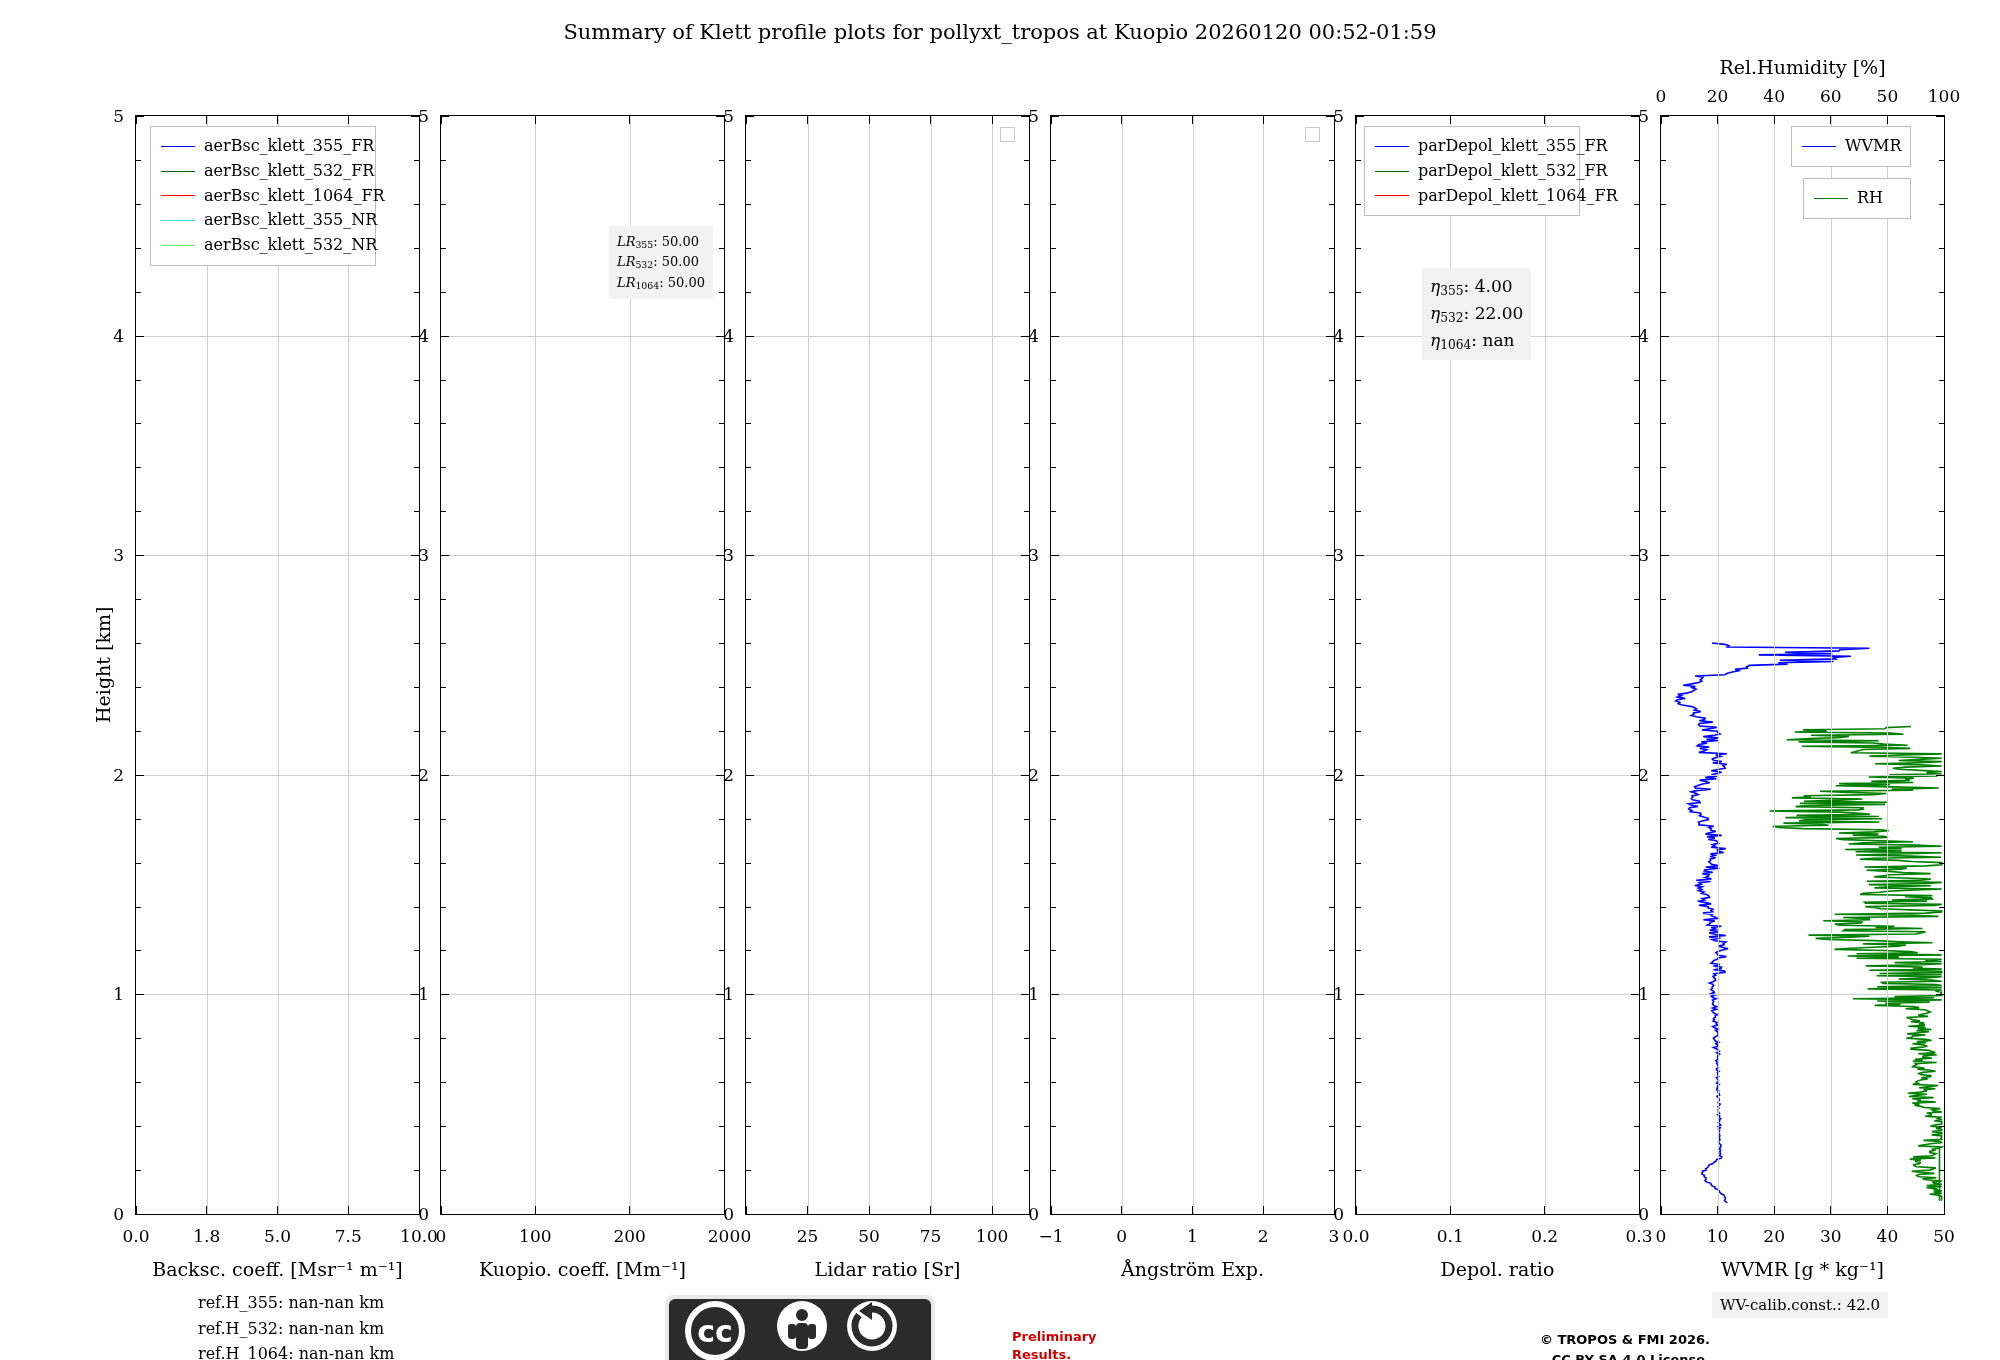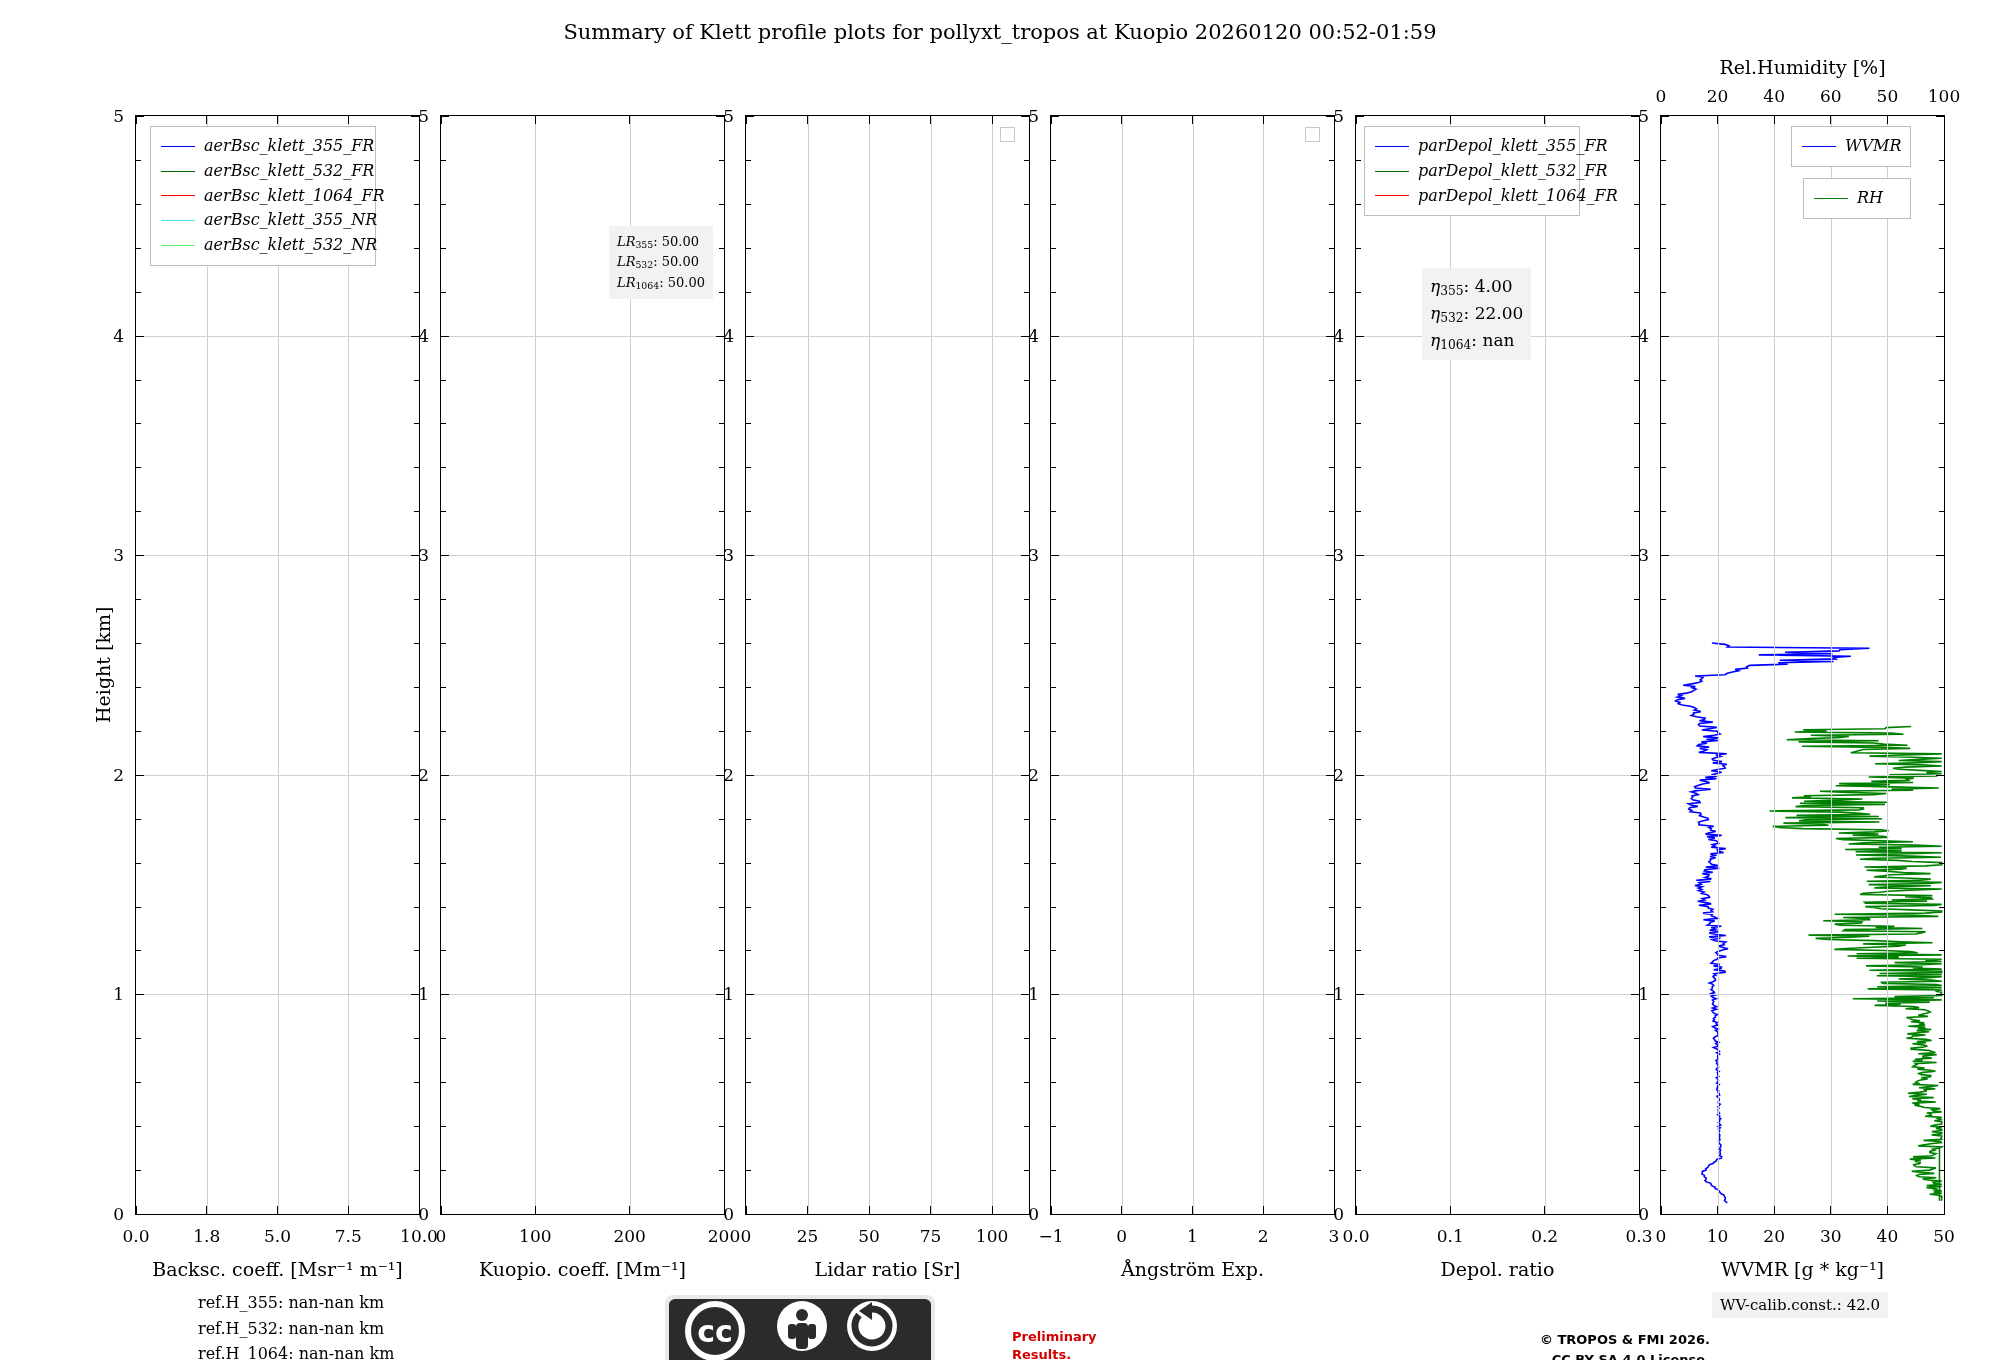--- a/index.html
+++ b/index.html
@@ -34,21 +34,21 @@
   .ytitle{
     position:absolute;font-size:19px;
     transform:rotate(-90deg);transform-origin:left top;white-space:nowrap;
   }
   
   .legend{
     position:absolute;background:#fff;border:1px solid #bdbdbd;
     padding:7px 10px;font-size:16px;line-height:1.55;
     box-sizing:border-box;
   }
-  .legrow{display:flex;align-items:center;gap:9px;white-space:nowrap;font-style:italic;}
+  .legrow{display:flex;align-items:center;gap:9px;white-space:nowrap;}
   .swatch{display:inline-block;width:34px;height:0;border-top:1.6px solid #000;flex:0 0 34px;}
   .legtext{font-size:16px;}
   
   .infobox{
     position:absolute;background:#f2f2f2;border:1px solid #f2f2f2;
     font-size:13px;line-height:1.5;padding:5px 7px;white-space:nowrap;
   }
   .infobox.big{font-size:17px;line-height:1.45;}
   .footbox{position:absolute;font-size:16px;line-height:1.6;white-space:nowrap;}
   .redtext{position:absolute;color:#d40000;font-size:13px;font-weight:bold;line-height:1.4;font-family:"DejaVu Sans",sans-serif;}

